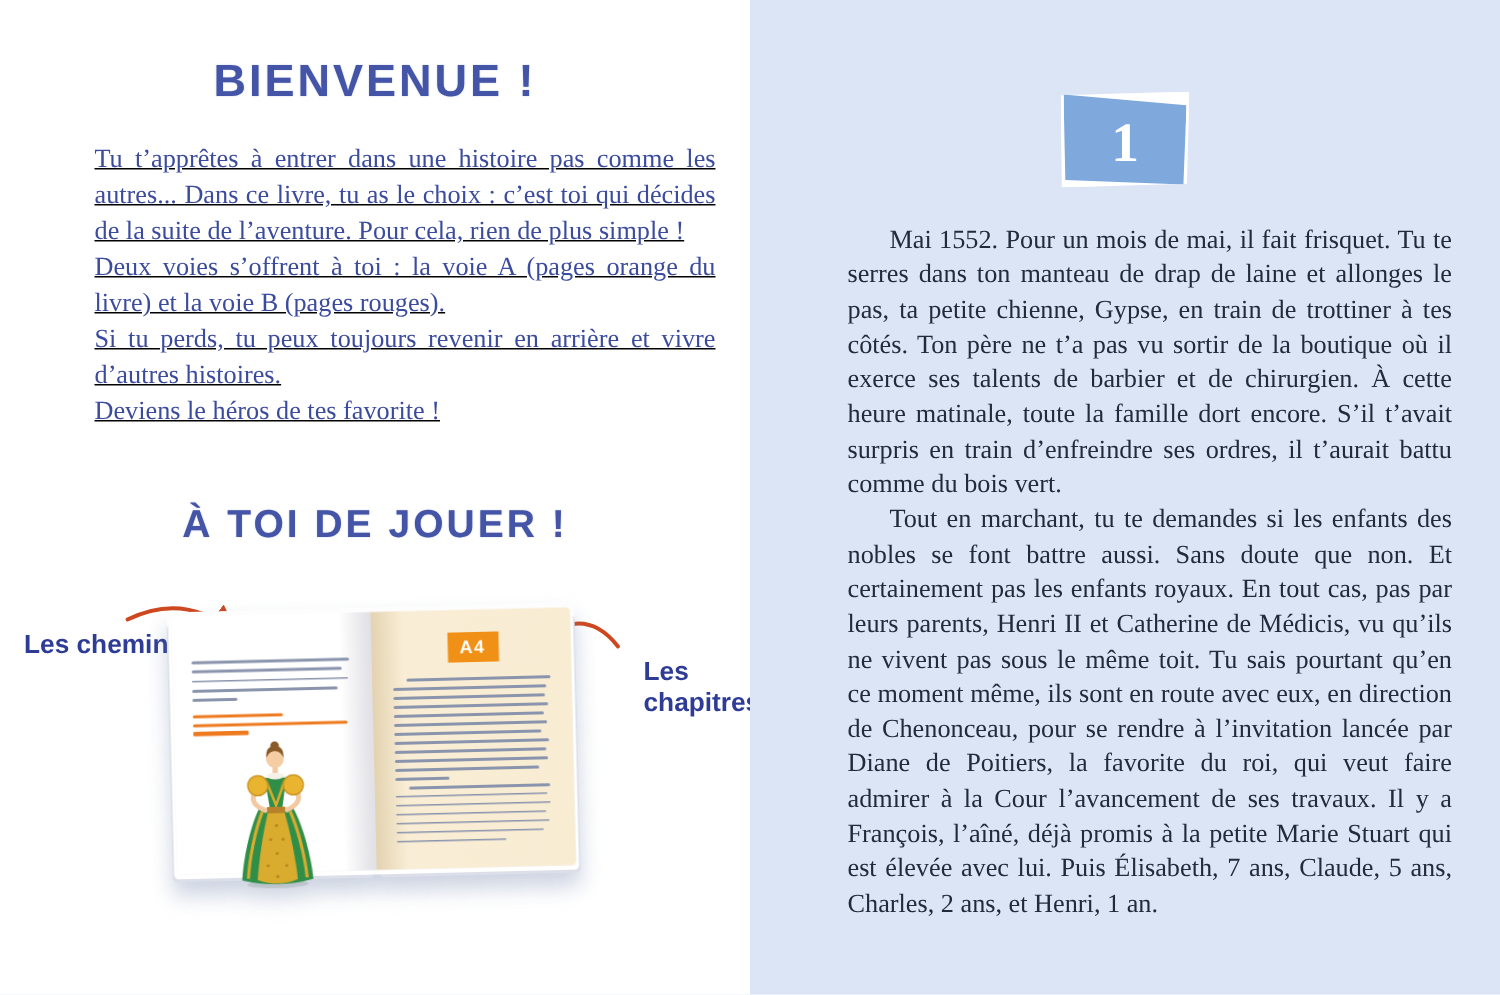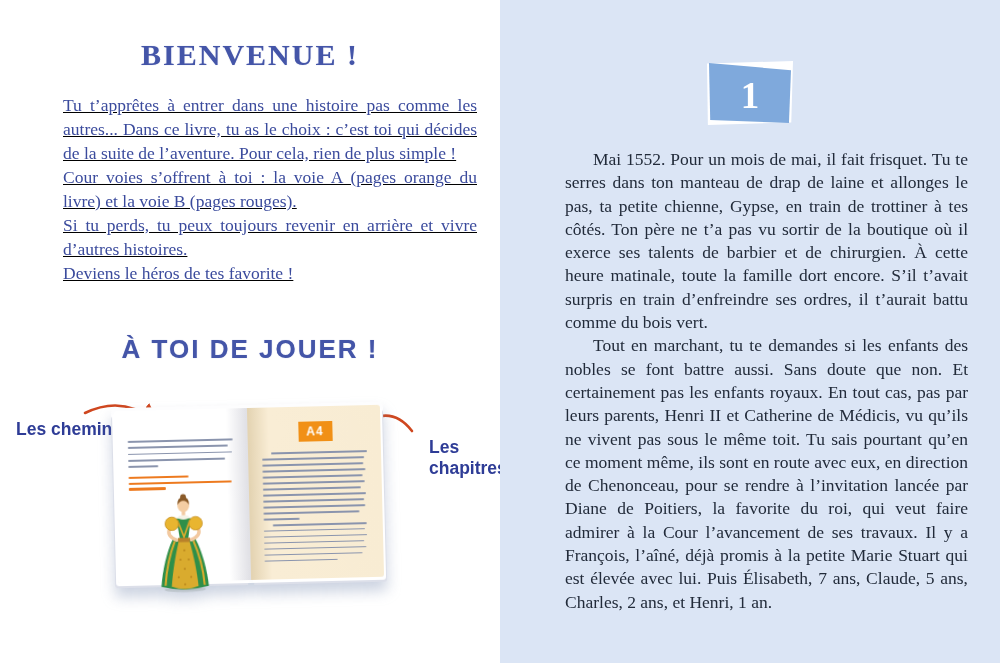--- a/index.html
+++ b/index.html
@@ -6,21 +6,21 @@
   html,body { width:1000px; height:663px; }
   body { font-family: "Liberation Serif", serif; overflow:hidden; }
 
   .canvas { position:relative; width:1000px; height:663px; background:#ffffff; }
 
   
   .left-page { position:absolute; left:0; top:0; width:500px; height:663px; background:#ffffff; }
 
   h1.page-title {
     margin-top:38px; text-align:center;
-    font-family:Liberation Serif, serif; font-weight:800;
+    font-family:Liberation Sans, sans-serif; font-weight:800;
     font-size:30px; letter-spacing:2px; color:var(--heading-blue);
     text-shadow:0 0 1px rgba(68,85,168,.4);
   }
   .intro { position:absolute; left:63px; top:93px; width:414px;text-decoration:underline; }
   .intro p {
     font-size:17.5px; line-height:24px; color:var(--body-blue);
     text-align:justify;
   }
   h2.cta {
     position:absolute; left:0; top:334px; width:500px; text-align:center;
@@ -103,21 +103,21 @@
 </head>
 <body>
 
 <div class="canvas">
 
   <section class="left-page">
     <h1 class="page-title">BIENVENUE !</h1>
 
     <div class="intro">
       <p>Tu t’apprêtes à entrer dans une histoire pas comme les autres... Dans ce livre, tu as le choix : c’est toi qui décides de la suite de l’aventure. Pour cela, rien de plus simple !</p>
-      <p>Cour voies s’offrent à toi : la voie A (pages orange du livre) et la voie B (pages rouges).</p>
+      <p>Deux voies s’offrent à toi : la voie A (pages orange du livre) et la voie B (pages rouges).</p>
       <p>Si tu perds, tu peux toujours revenir en arrière et vivre d’autres histoires.</p>
       <p>Deviens le héros de tes favorite !</p>
     </div>
 
     <h2 class="cta">À TOI DE JOUER !</h2>
 
     <div class="illustration">
 
       <svg class="arrows" viewBox="0 0 500 270">
         <defs>

